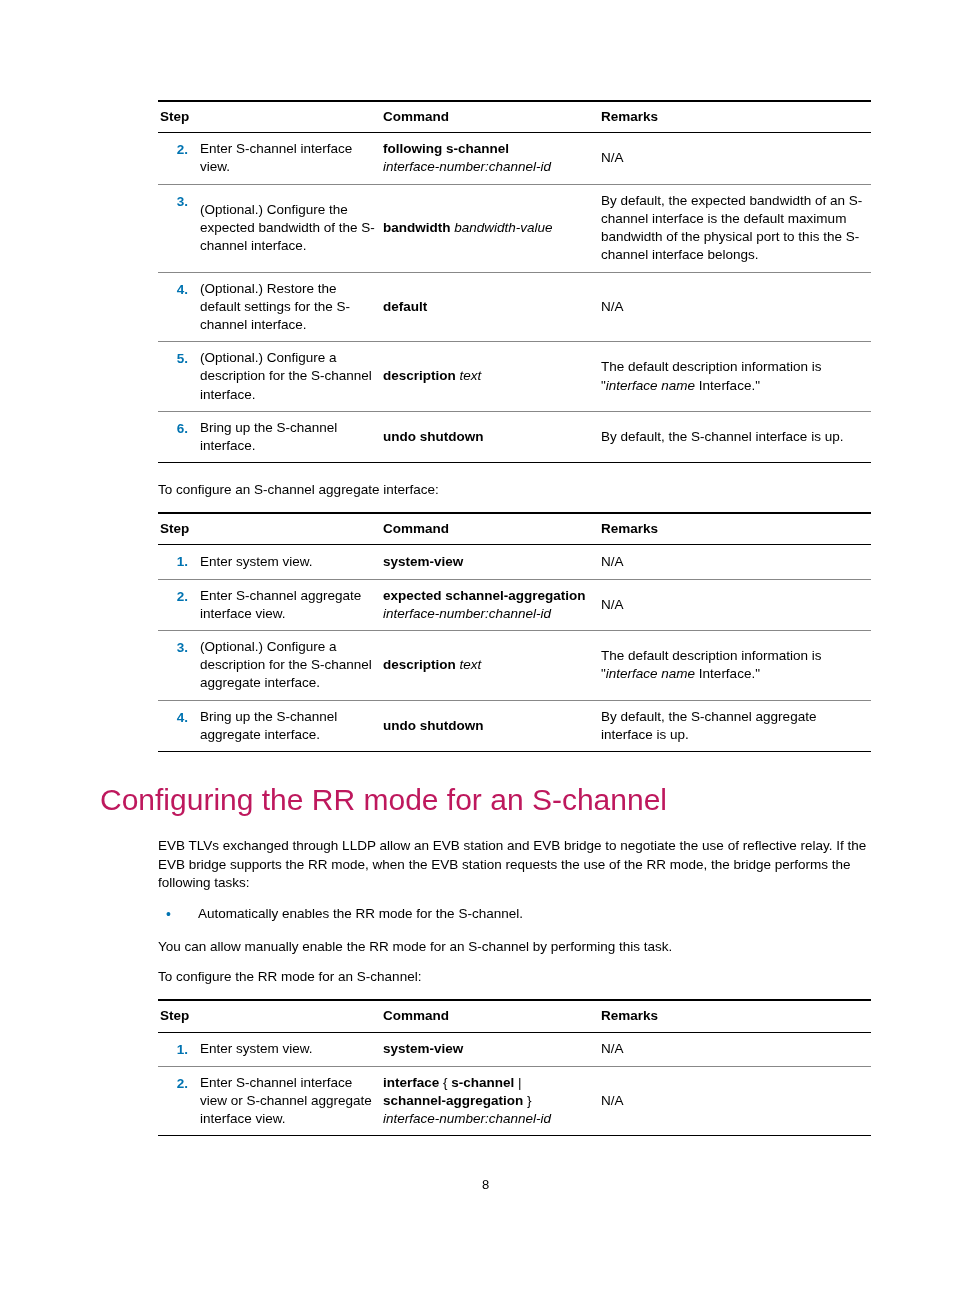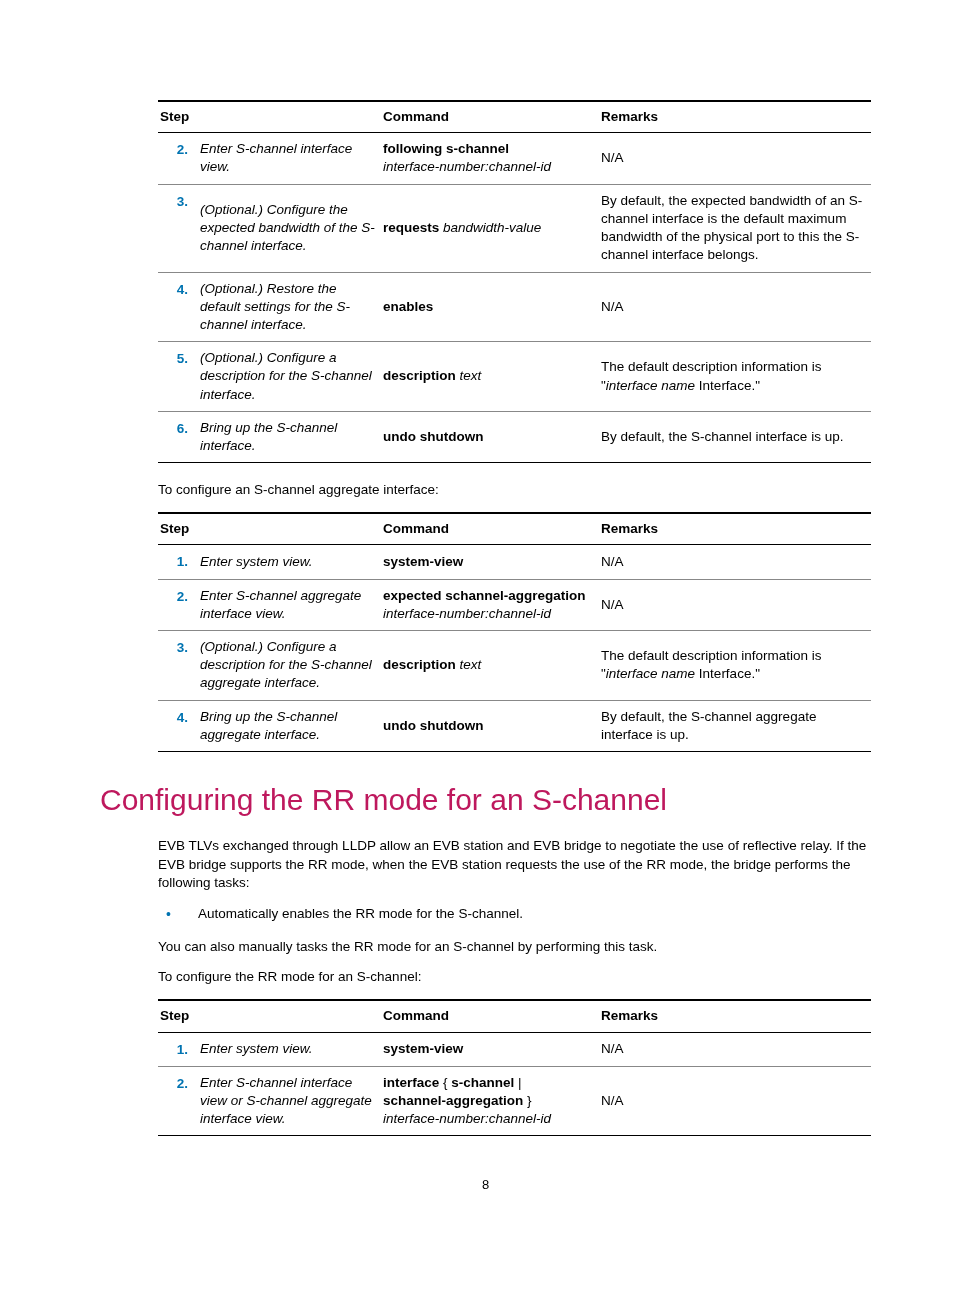--- a/index.html
+++ b/index.html
@@ -45,21 +45,21 @@
   }
   td.stepnum {
     color: #0073b1;
     font-weight: bold;
     width: 28px;
     text-align: right;
     vertical-align: top;
     padding-top: 8px;
     padding-right: 10px;
   }
-  td.desc { width: 175px; font-style: italic; }
+  td.desc { width: 175px; }
   td.cmd  { width: 210px; }
   .bold { font-weight: bold; }
   .italic { font-style: italic; }
   p.body {
     margin: 12px 0;
     font-size: 13.5px;
     line-height: 1.4;
   }
   h2.section {
     color: #be185d;
@@ -114,30 +114,30 @@
           <td class="cmd">
             <span class="bold">following s-channel</span><br>
             <span class="italic">interface-number:channel-id</span>
           </td>
           <td>N/A</td>
         </tr>
         <tr>
           <td class="stepnum">3.</td>
           <td class="desc">(Optional.) Configure the expected bandwidth of the S-channel interface.</td>
           <td class="cmd">
-            <span class="bold">requests</span>
+            <span class="bold">bandwidth</span>
             <span> </span><span class="italic">bandwidth-value</span>
           </td>
           <td>By default, the expected bandwidth of an S-channel interface is the default maximum bandwidth of the physical port to this the S-channel interface belongs.</td>
         </tr>
         <tr>
           <td class="stepnum">4.</td>
           <td class="desc">(Optional.) Restore the default settings for the S-channel interface.</td>
           <td class="cmd">
-            <span class="bold">enables</span>
+            <span class="bold">default</span>
           </td>
           <td>N/A</td>
         </tr>
         <tr>
           <td class="stepnum">5.</td>
           <td class="desc">(Optional.) Configure a description for the S-channel interface.</td>
           <td class="cmd">
             <span class="bold">description</span>
             <span> </span><span class="italic">text</span>
           </td>
@@ -207,21 +207,21 @@
     </table>
   </div>
 
   <h2 class="section">Configuring the RR mode for an S-channel</h2>
 
   <div class="content-indent">
     <p class="body">EVB TLVs exchanged through LLDP allow an EVB station and EVB bridge to negotiate the use of reflective relay. If the EVB bridge supports the RR mode, when the EVB station requests the use of the RR mode, the bridge performs the following tasks:</p>
     <ul class="bullets">
       <li>Automatically enables the RR mode for the S-channel.</li>
     </ul>
-    <p class="body">You can also manually tasks the RR mode for an S-channel by performing this task.</p>
+    <p class="body">You can allow manually enable the RR mode for an S-channel by performing this task.</p>
     <p class="body">To configure the RR mode for an S-channel:</p>
 
     <table>
       <thead>
         <tr>
           <th colspan="2">Step</th>
           <th>Command</th>
           <th>Remarks</th>
         </tr>
       </thead>

